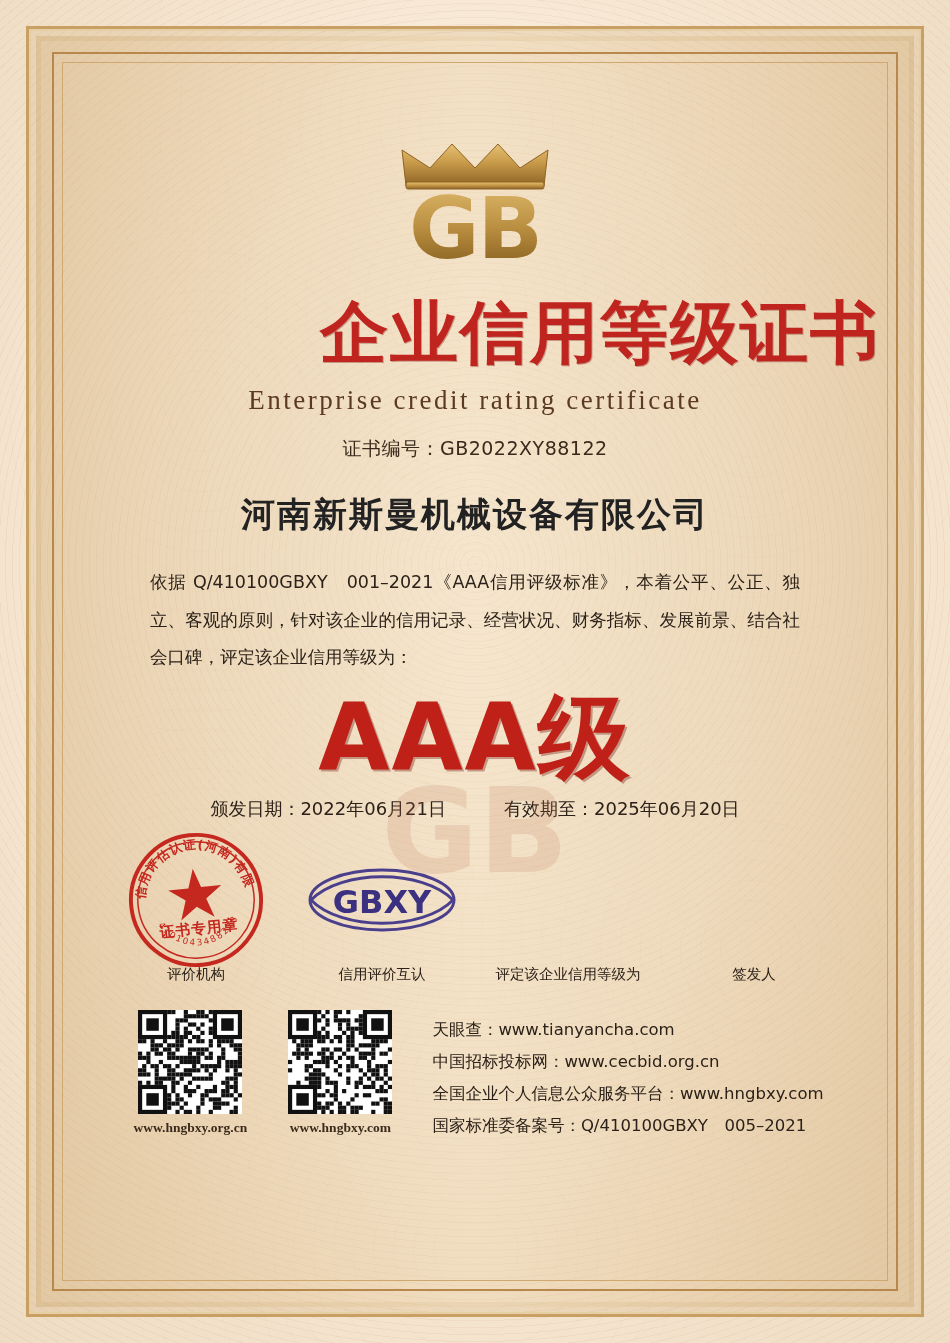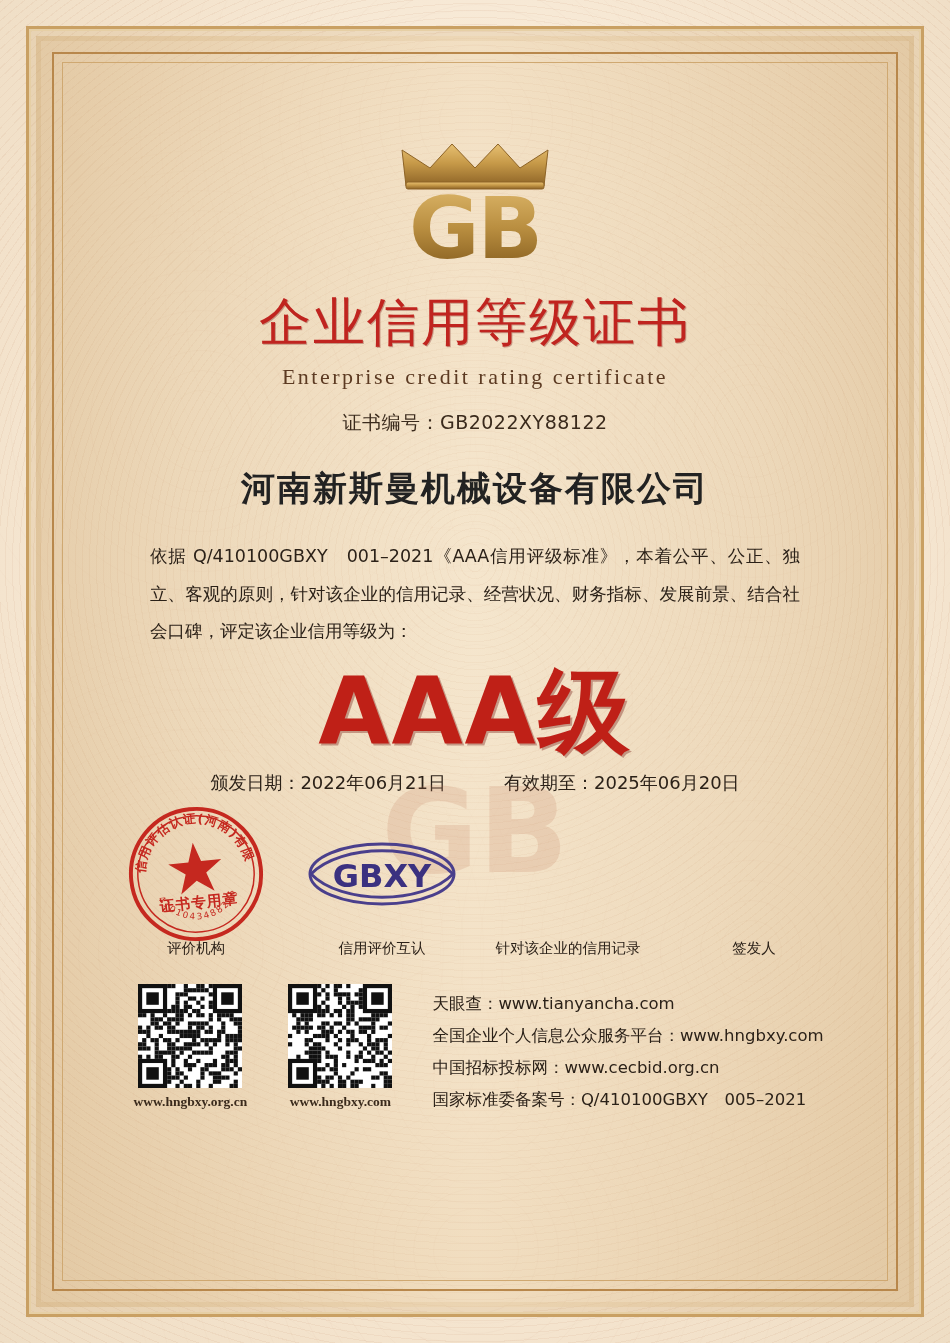--- a/index.html
+++ b/index.html
@@ -100,30 +100,31 @@
     margin: 0 auto;
   }
   .gb-logo {
     display: block;
     margin: -4px auto 0 auto;
   }
 
   .title-cn {
     margin-top: 16px;
     font-family: "DejaVu Sans", sans-serif;
-    font-weight: normal;
-    font-size: 52px;
+    font-weight: bold;
+    font-size: 68px;
     letter-spacing: 2px;
     color: #c0241f;
     text-shadow: 1px 1px 0 rgba(120,20,15,.35);
+    text-align: right;
   }
   .title-en {
     margin-top: 6px;
     font-family: "Liberation Serif", serif;
-    font-size: 22px;
+    font-size: 27px;
     letter-spacing: 2.5px;
     color: #5c3a22;
   }
   .cert-no {
     margin-top: 20px;
     font-family: "DejaVu Sans", sans-serif;
     font-size: 19px;
     color: #3a2a1c;
     letter-spacing: .5px;
   }
@@ -497,21 +498,21 @@
             <ellipse cx="75" cy="33" rx="72" ry="30" fill="none" stroke="#4a3f8c" stroke-width="3"></ellipse>
             <path d="M4 33 C 34 2, 116 2, 146 33" fill="none" stroke="#4a3f8c" stroke-width="3"></path>
             <path d="M4 33 C 34 64, 116 64, 146 33" fill="none" stroke="#4a3f8c" stroke-width="3"></path>
             <text x="75" y="46" text-anchor="middle" font-family="DejaVu Sans, sans-serif" font-size="32" font-weight="bold" fill="#3b3180" letter-spacing="0">GBXY</text>
           </svg>
         </div>
         <div class="seal-caption">信用评价互认</div>
       </div>
 
       <div class="seal">
-        <div class="seal-caption">针对该企业的信用记录</div>
+        <div class="seal-caption">评定该企业信用等级为</div>
       </div>
 
       <div class="seal">
         <div class="seal-caption">签发人</div>
       </div>
     </div>
 
     <div class="footer">
       <div class="qr-block">
         <div class="qr" id="qr1"><svg width="104" height="104" viewBox="0 0 104 104">
@@ -991,20 +992,20 @@
               <rect x="79.04" y="4.16" width="20.8" height="20.8" fill="#fff"></rect>
               <rect x="83.2" y="8.32" width="12.48" height="12.48" fill="#111"></rect>
               <rect x="0" y="74.88" width="29.12" height="29.12" fill="#111"></rect>
               <rect x="4.16" y="79.04" width="20.8" height="20.8" fill="#fff"></rect>
               <rect x="8.32" y="83.2" width="12.48" height="12.48" fill="#111"></rect>
             </svg></div>
         <div class="qr-label">www.hngbxy.com</div>
       </div>
       <div class="links">
         <div>天眼查：www.tianyancha.com</div>
+        <div>中国招标投标网：www.cecbid.org.cn</div>
         <div>全国企业个人信息公众服务平台：www.hngbxy.com</div>
-        <div>中国招标投标网：www.cecbid.org.cn</div>
         <div>国家标准委备案号：Q/410100GBXY　005–2021</div>
       </div>
     </div>
 
   </div>
 </div>
 
 </body></html>

